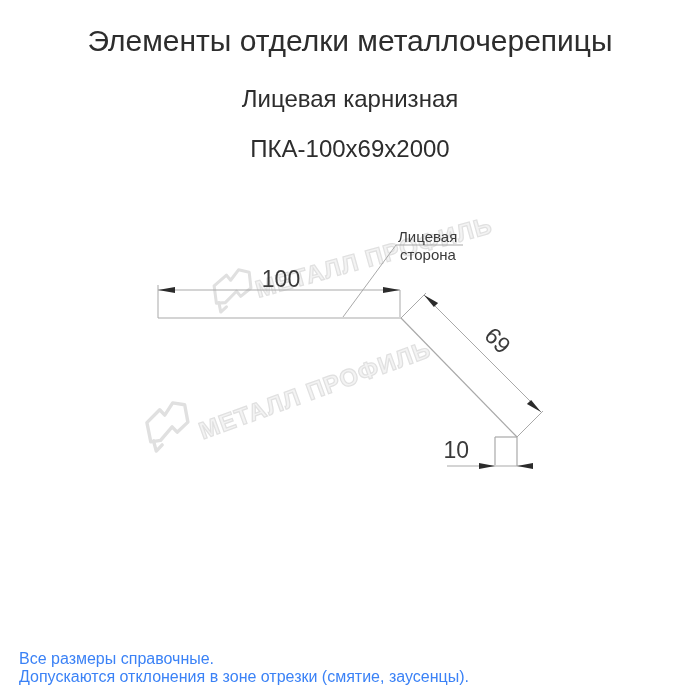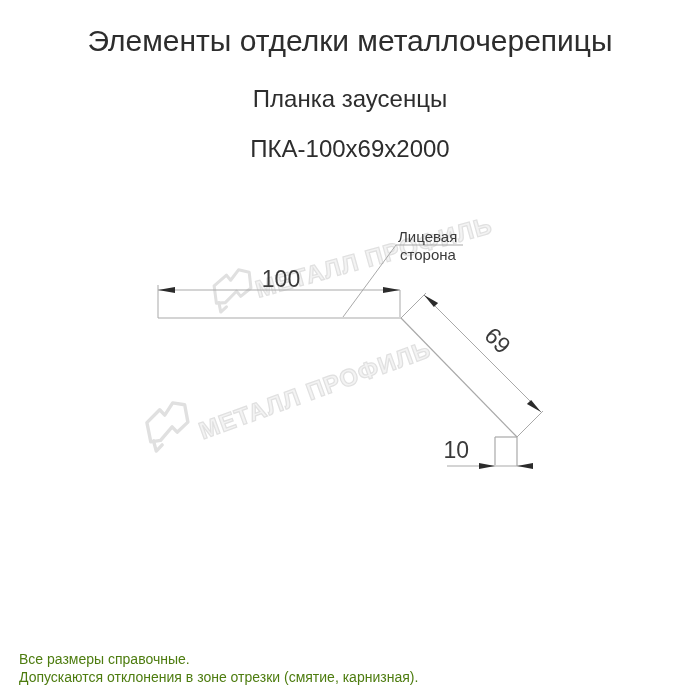--- a/index.html
+++ b/index.html
@@ -29,31 +29,31 @@
   .wm-logo{position:absolute;z-index:1;}
   .wm-logo-upper{left:204px;top:268px;transform:rotate(-16deg);}
   .wm-logo-lower{left:136px;top:402px;transform:rotate(-20deg);}
   .wm-logo svg{display:block;}
   
   .diagram{position:absolute;left:0;top:0;z-index:2;}
   .dim-text{font-family:"Liberation Sans",sans-serif;font-size:23px;fill:#3a3a3a;}
   .note-text{font-family:"Liberation Sans",sans-serif;font-size:15px;fill:#3a3a3a;}
   
   .footer{
-    position:absolute;left:19px;top:650px;font-size:14px;color:#4d7c0f;
+    position:absolute;left:19px;top:650px;font-size:16px;color:#3b82f6;
     line-height:18px;z-index:3;
   }
 </style>
 </head>
 <body>
 
 <div class="page">
 
   <div class="title">Элементы отделки металлочерепицы</div>
-  <div class="subtitle name">Планка заусенцы</div>
+  <div class="subtitle name">Лицевая карнизная</div>
   <div class="subtitle code">ПКА-100х69х2000</div>
 
   <div class="wm-logo wm-logo-upper">
     <svg width="54" height="46" viewBox="0 0 62 50" fill="none" stroke="#e0e0e0" stroke-width="3.5" stroke-linejoin="round" stroke-linecap="round">
       <path d="M11,34 L14,14 L31,6 L34,13 L46,4 L57,10 L54,28 L40,34 L37,27 L21,36 Z"></path>
       <path d="M14,34 L13,45 L21,41"></path>
     </svg>
   </div>
   <div class="wm-text wm-text-upper">МЕТАЛЛ ПРОФИЛЬ</div>
 
@@ -99,16 +99,16 @@
     <text class="dim-text" x="281" y="287" text-anchor="middle">100</text>
     <text class="dim-text" transform="translate(492,346) rotate(45)" text-anchor="middle">69</text>
     <text class="dim-text" x="469" y="458" text-anchor="end">10</text>
 
     <text class="note-text" x="398" y="242">Лицевая</text>
     <text class="note-text" x="400" y="260">сторона</text>
   </svg>
 
   <div class="footer">
     <div>Все размеры справочные.</div>
-    <div>Допускаются отклонения в зоне отрезки (смятие, карнизная).</div>
+    <div>Допускаются отклонения в зоне отрезки (смятие, заусенцы).</div>
   </div>
 
 </div>
 
 </body></html>

